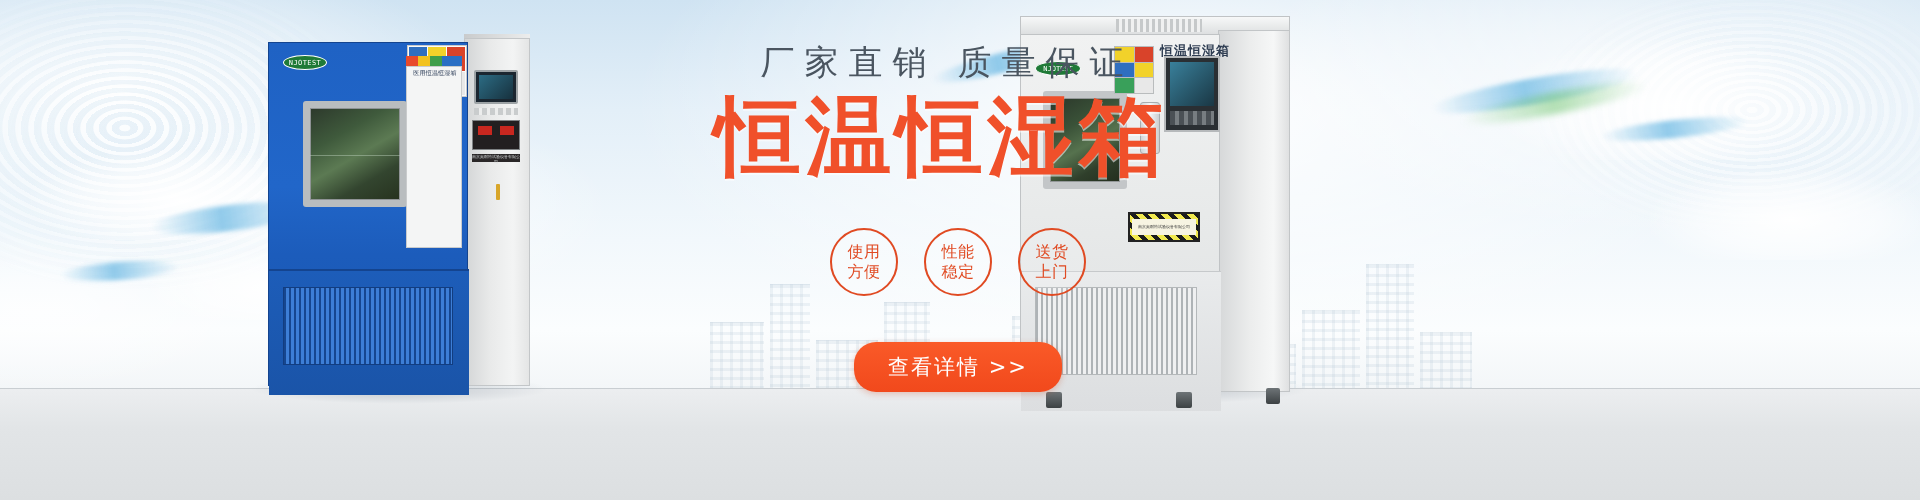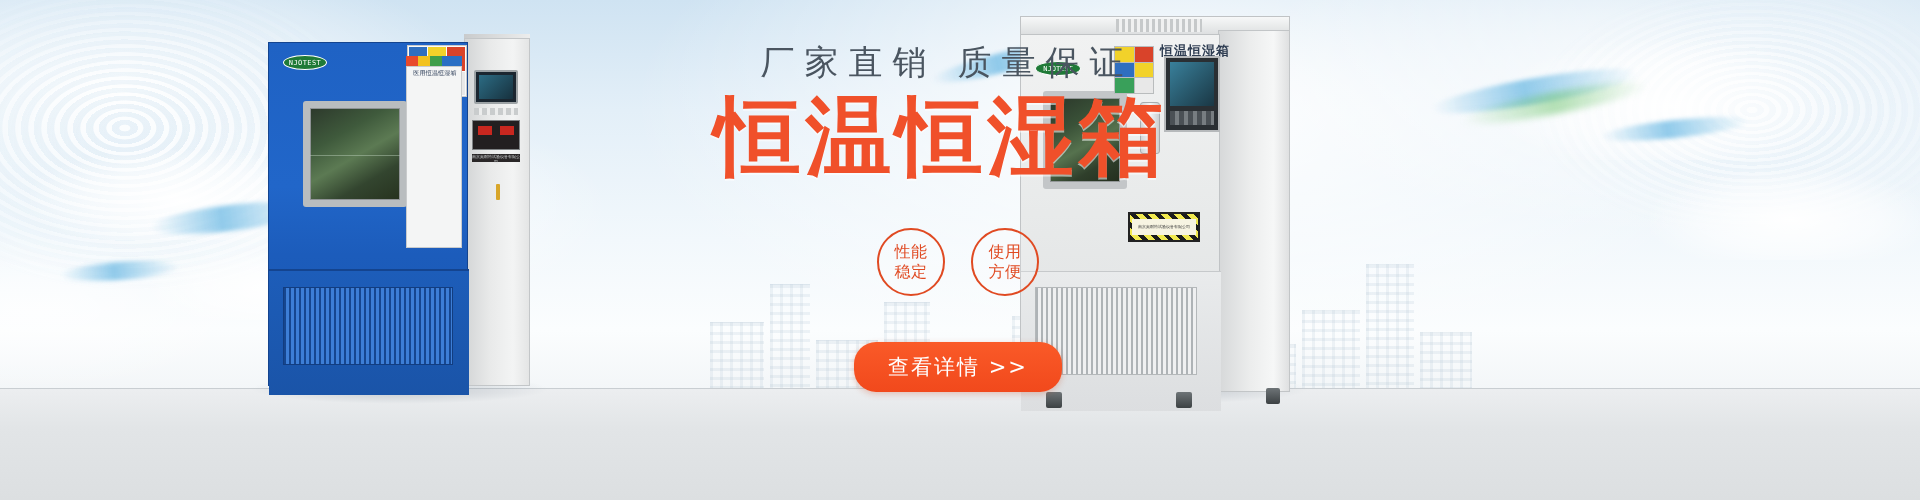--- a/index.html
+++ b/index.html
@@ -485,26 +485,30 @@
     <div class="mr-leg2"></div>
   </div>
 
   <div class="copy">
     <div class="tagline">厂家直销  质量保证</div>
     <div class="headline">恒温恒湿箱</div>
   </div>
 
   <div class="badges">
     <div class="badge">
+      <span>使用</span>
+      <span>方便</span>
+    </div>
+    <div class="badge">
       <span>性能</span>
       <span>稳定</span>
     </div>
     <div class="badge">
-      <span>使用</span>
-      <span>方便</span>
+      <span>送货</span>
+      <span>上门</span>
     </div>
   </div>
 
   <div class="cta-wrap">
     <span class="cta">查看详情 &gt;&gt;</span>
   </div>
 
 </div>
 
 </body></html>

